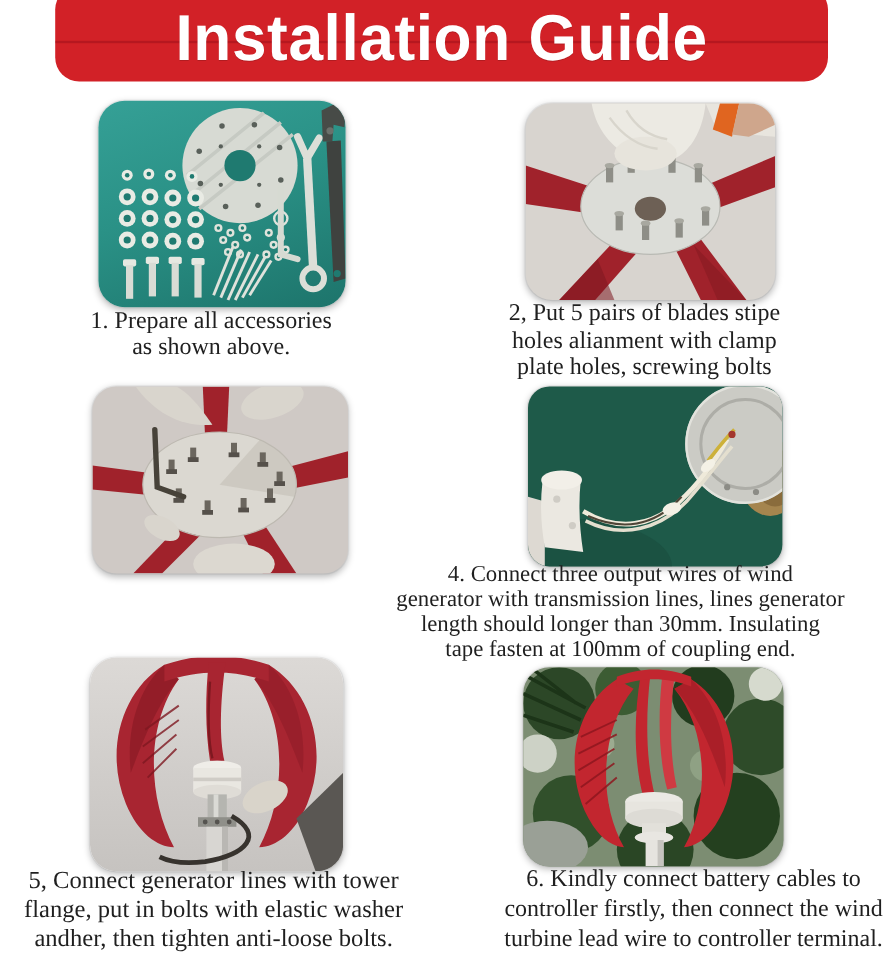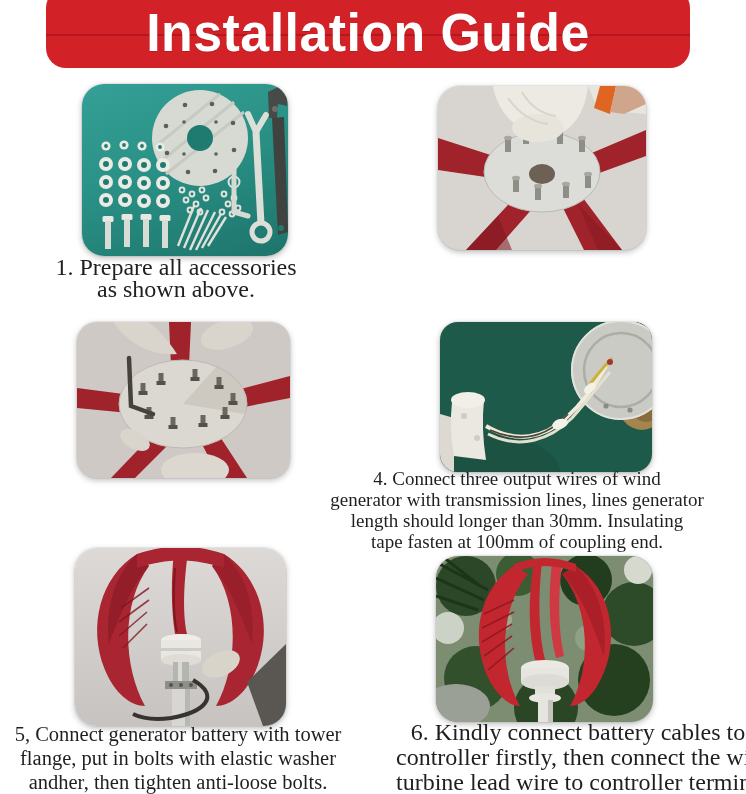--- a/index.html
+++ b/index.html
@@ -36,21 +36,21 @@
   .p2 { left:438px; top:86px;  width:208px; height:164px; border-radius:22px; background:#d8d4cf; }
   .p3 { left:77px;  top:322px; width:213px; height:156px; border-radius:20px; background:#cfc9c5; }
   .p4 { left:440px; top:322px; width:212px; height:150px; border-radius:18px;
         background:var(--photo-green,#1e5a49); }
   .p5 { left:75px;  top:548px; width:211px; height:178px; border-radius:22px;
         background:linear-gradient(#dcd9d6,#c6c3c0); }
   .p6 { left:436px; top:556px; width:217px; height:166px; border-radius:22px; background:#7c8d72; }
   
   .caption {
     position:absolute; color:var(--caption-color,#1f1f1f);
-    text-align:center; white-space:pre; font-size:24px; line-height:23px;
+    text-align:center; white-space:pre; font-size:20px; line-height:23px;
   }
   .c1 { left:26px;  top:256px; width:300px; line-height:22px; }
   .c2 { left:387px; top:250px; width:300px; line-height:22.5px; }
   .c3 { left:15px;  top:482px; width:300px; line-height:25px; }
   .c4 { left:267px; top:468px; width:500px; font-size:19px; line-height:21px; }
   .c5 { left:0px;   top:722px; width:356px; font-size:20.5px; line-height:24px; }
   .c6 { left:396px; top:720px; width:364px; line-height:25px; }
   
   .blade { fill:var(--blade-red,#ab2430); }
   .p2 .blade, .p3 .blade { fill:#a0222b; }
@@ -359,24 +359,27 @@
         <rect x="99" y="130" width="20" height="12" fill="#e2e0da"></rect>
         <ellipse cx="109" cy="142" rx="16" ry="5" fill="#e8e6e1"></ellipse>
         <rect x="102" y="144" width="15" height="22" fill="#e6e4df"></rect>
         <rect x="112" y="144" width="5" height="22" fill="#c6c4bf"></rect>
       </g>
     </svg>
   </figure>
 
   <div class="caption c1">1. Prepare all accessories
 as shown above.</div>
+  <div class="caption c2">2, Put 5 pairs of blades stipe
+holes alianment with clamp
+plate holes, screwing bolts</div>
   <div class="caption c4">4. Connect three output wires of wind
 generator with transmission lines, lines generator
 length should longer than 30mm. Insulating
 tape fasten at 100mm of coupling end.</div>
-  <div class="caption c5">5, Connect generator battery with tower
+  <div class="caption c5">5, Connect generator lines with tower
 flange, put in bolts with elastic washer
 andher, then tighten anti-loose bolts.</div>
   <div class="caption c6">6. Kindly connect battery cables to
 controller firstly, then connect the wind
 turbine lead wire to controller terminal.</div>
 
 </div>
 
 </body></html>

